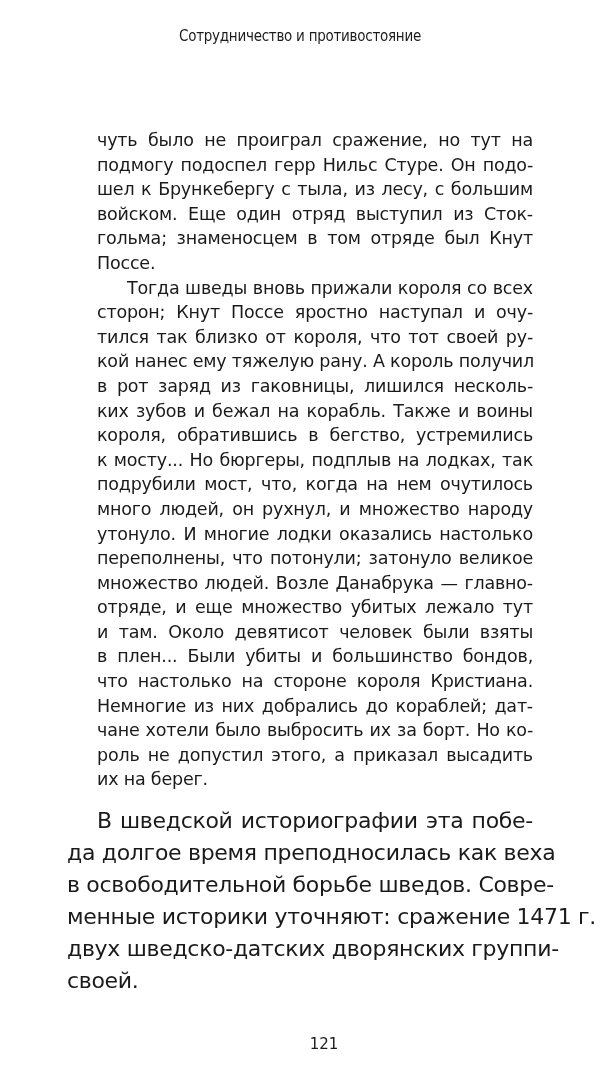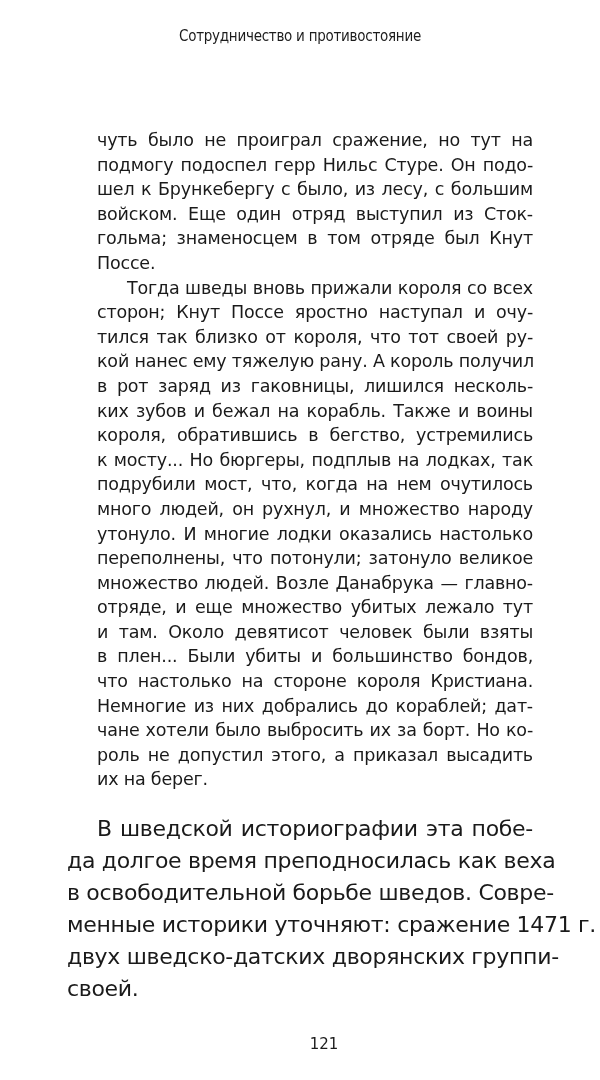--- a/index.html
+++ b/index.html
@@ -47,21 +47,20 @@
       text-align-last: left;
     }
     .quote-line.indent {
       padding-left: 30px;
     }
     .body-block {
       position: absolute;
       top: 805px;
       left: 67px;
       width: 466px;
-      margin-top: 8px;
     }
     .body-line {
       display: block;
       height: 32px;
       line-height: 32px;
       font-size: 22px;
       white-space: nowrap;
       text-align: justify;
       text-align-last: justify;
       letter-spacing: -0.3px;
@@ -84,21 +83,21 @@
     }
   </style>
 </head>
 <body>
 
 <div class="running-header">Сотрудничество и противостояние</div>
 
 <div class="quote-block">
   <span class="quote-line">чуть было не проиграл сражение, но тут на</span>
   <span class="quote-line">подмогу подоспел герр Нильс Стуре. Он подо-</span>
-  <span class="quote-line">шел к Брункебергу с было, из лесу, с большим</span>
+  <span class="quote-line">шел к Брункебергу с тыла, из лесу, с большим</span>
   <span class="quote-line">войском. Еще один отряд выступил из Сток-</span>
   <span class="quote-line">гольма; знаменосцем в том отряде был Кнут</span>
   <span class="quote-line last">Поссе.</span>
   <span class="quote-line indent">Тогда шведы вновь прижали короля со всех</span>
   <span class="quote-line">сторон; Кнут Поссе яростно наступал и очу-</span>
   <span class="quote-line">тился так близко от короля, что тот своей ру-</span>
   <span class="quote-line">кой нанес ему тяжелую рану. А король получил</span>
   <span class="quote-line">в рот заряд из гаковницы, лишился несколь-</span>
   <span class="quote-line">ких зубов и бежал на корабль. Также и воины</span>
   <span class="quote-line">короля, обратившись в бегство, устремились</span>

